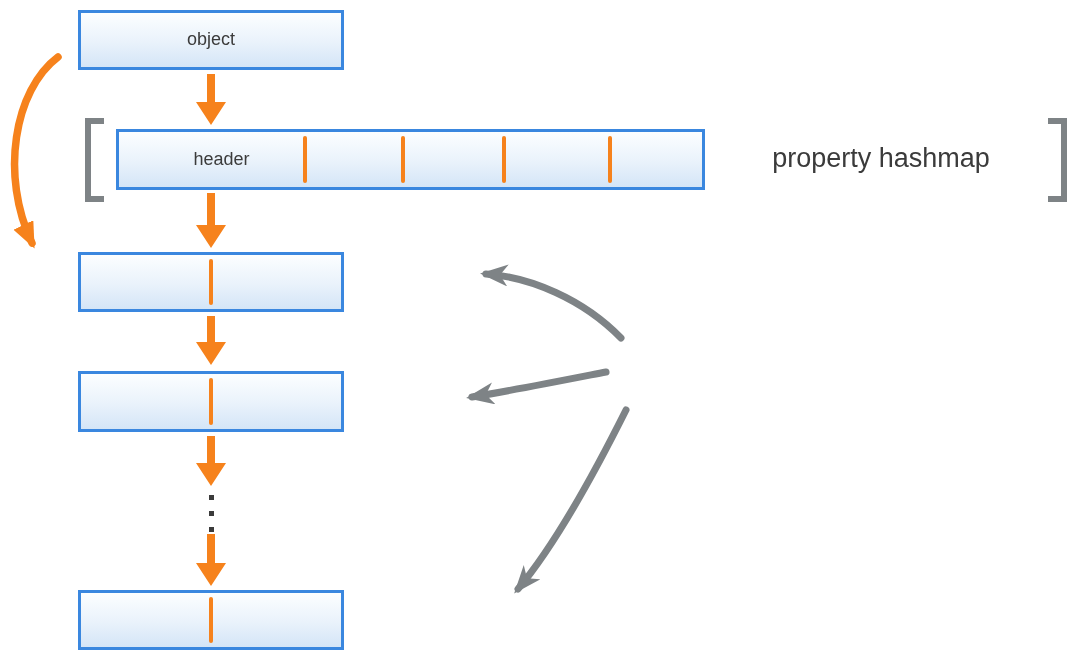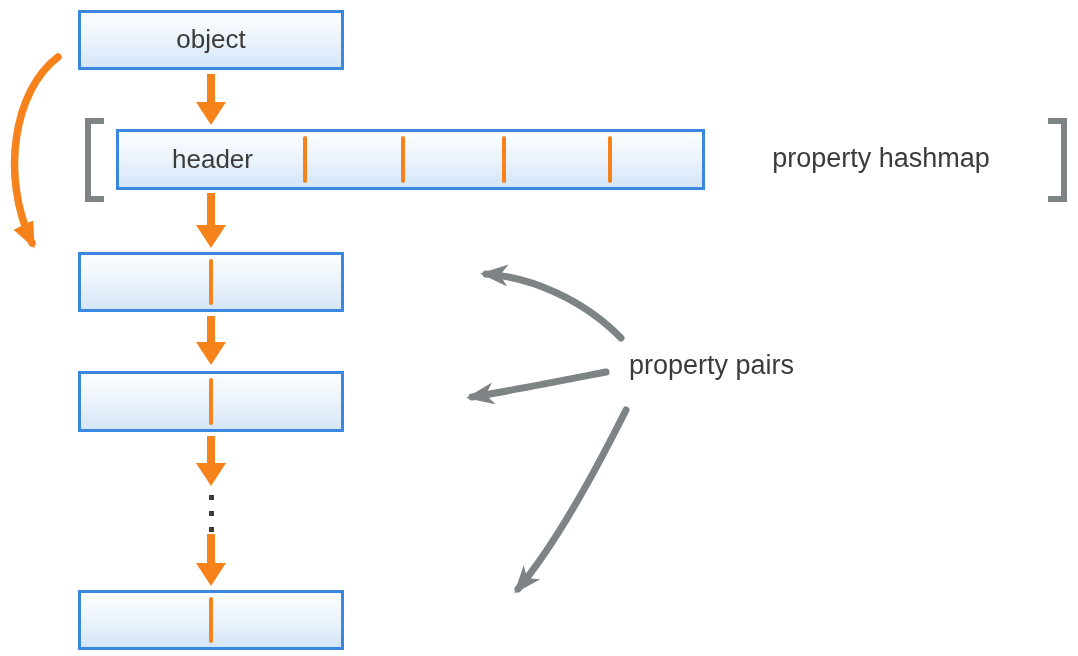--- a/index.html
+++ b/index.html
@@ -38,31 +38,32 @@
     display:flex;
     align-items:center;
     justify-content:center;
   }
   .box-object{left:78px;top:10px;width:266px;height:60px;}
   .box-header{left:116px;top:129px;width:589px;height:61px;justify-content:flex-start;}
   .box-pair1{left:78px;top:252px;width:266px;height:60px;}
   .box-pair2{left:78px;top:371px;width:266px;height:61px;}
   .box-pair3{left:78px;top:590px;width:266px;height:60px;}
   .box-label{
-    font-size:26px;
+    font-size:18px;
     color:var(--text);
     line-height:1;
     padding-bottom:2px;
   }
   .header-cell{
     width:187px;
     display:flex;
     align-items:center;
     justify-content:center;
     height:100%;
+    margin-left:9px;
   }
   .divider{
     position:absolute;
     top:4px;
     bottom:4px;
     width:4px;
     border-radius:2px;
     background:var(--orange);
   }
   .hd-1{left:184px;}
@@ -151,15 +152,14 @@
     <span class="divider pair-divider"></span>
   </div>
 
   <div class="ellipsis">
     <span class="dot"></span>
     <span class="dot"></span>
     <span class="dot"></span>
   </div>
 
   <div class="annotation label-hashmap">property hashmap</div>
-  <div class="annotation label-pairs">property pairs</div>
 
 </div>
 
 </body></html>

